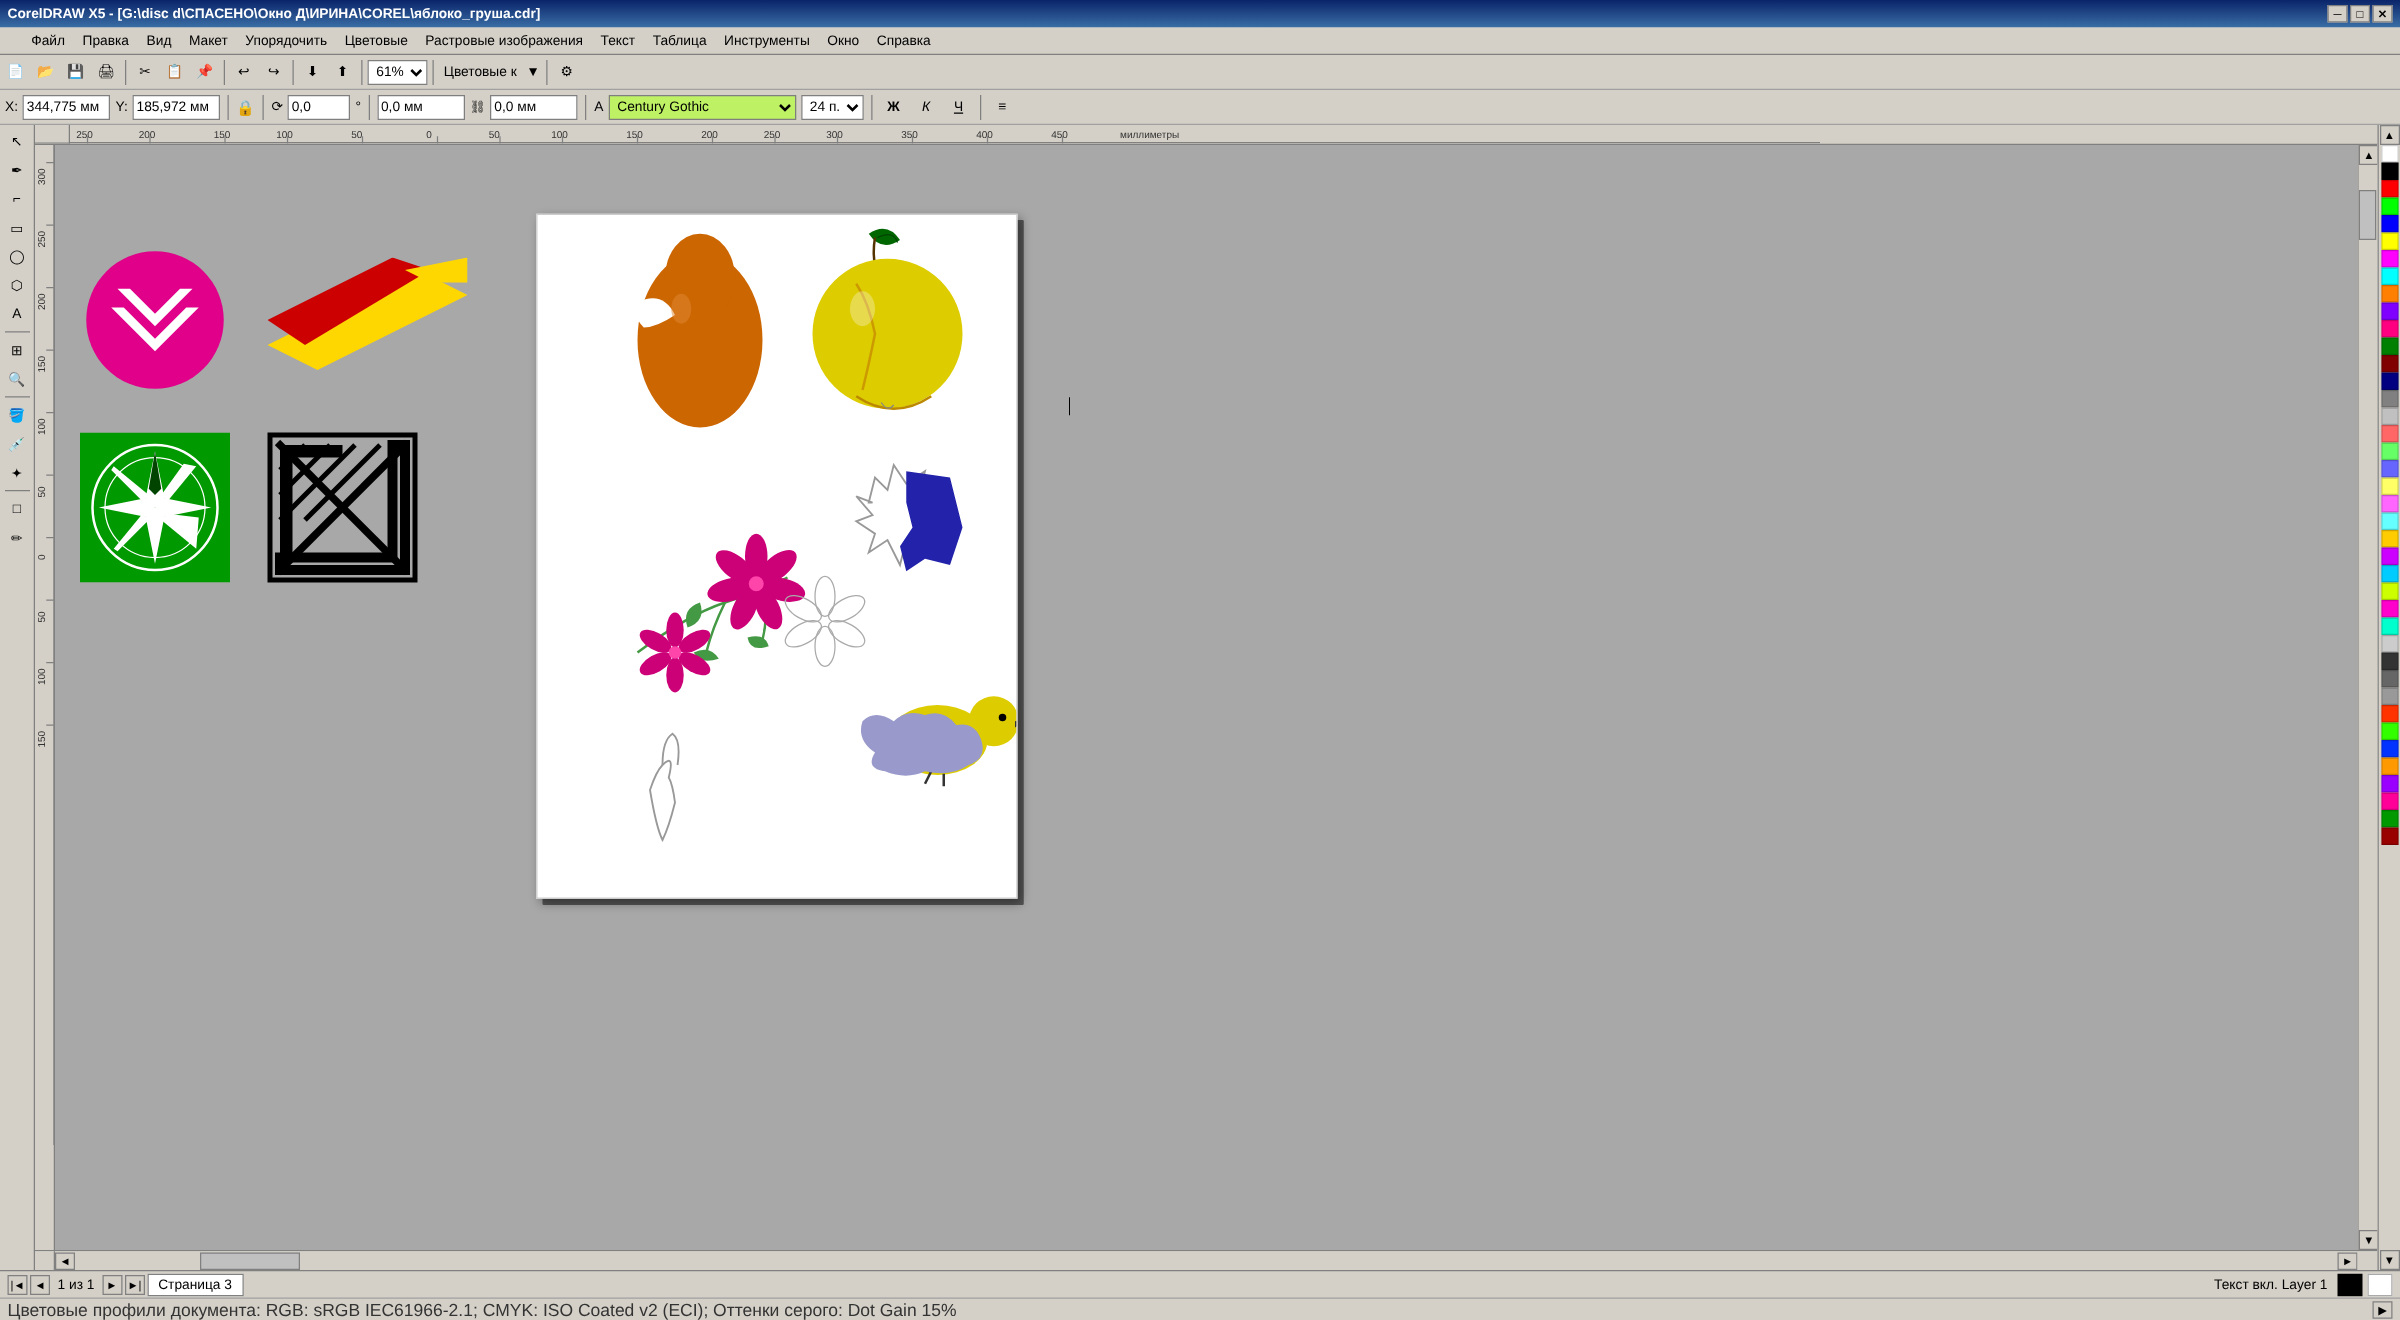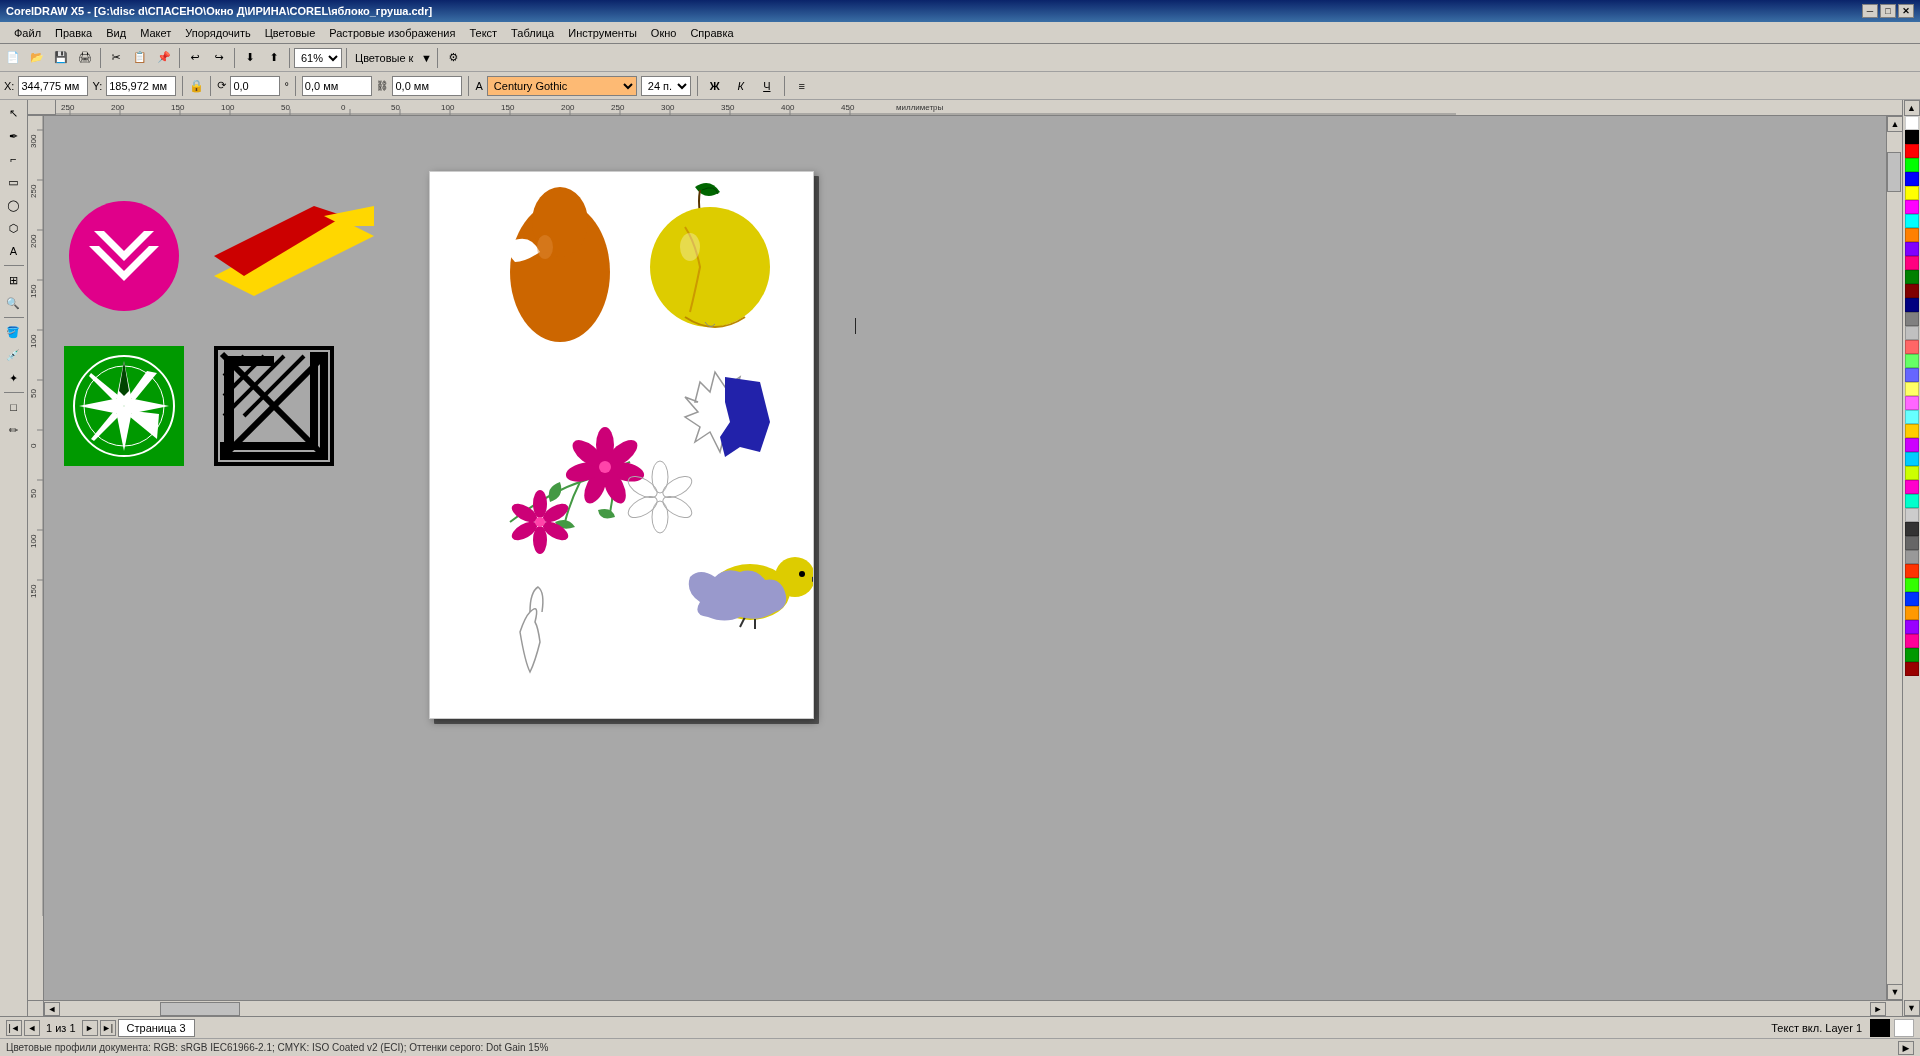--- a/index.html
+++ b/index.html
@@ -13,21 +13,21 @@
     }
     #title-bar-controls { display: flex; gap: 2px; }
     #title-bar-controls span {
       width: 16px; height: 14px; background: #d4d0c8; border: 1px solid #808080;
       display: flex; align-items: center; justify-content: center; font-size: 9px; color: #000; cursor: pointer;
     }
 
     
     #menu-bar {
       height: 22px; background: #d4d0c8; border-bottom: 1px solid #808080;
-      display: flex; align-items: center; padding: 0 8px; gap: 2px;
+      display: flex; align-items: center; padding: 0 19px; gap: 2px;
     }
     .menu-item {
       padding: 2px 6px; font-size: 11px; cursor: pointer; color: #000;
     }
 
     
     #toolbar-standard {
       height: 28px; background: #d4d0c8; border-bottom: 1px solid #a0a0a0;
       display: flex; align-items: center; padding: 0 2px; gap: 2px;
     }
@@ -46,21 +46,21 @@
       height: 28px; background: #d4d0c8; border-bottom: 1px solid #a0a0a0;
       display: flex; align-items: center; padding: 0 4px; gap: 4px;
     }
     .prop-label { font-size: 11px; color: #000; }
     .prop-input {
       height: 20px; width: 70px; background: white; border: 1px solid #7f7f7f;
       font-size: 11px; padding: 0 2px;
     }
     .prop-input-sm { width: 50px; }
     .lock-icon { font-size: 12px; }
-    .font-select { height: 20px; width: 150px; background: #fdba74; border: 1px solid #7f7f7f; font-size: 11px; padding: 0 2px; }
+    .font-select { height: 20px; width: 150px; background: #bef264; border: 1px solid #7f7f7f; font-size: 11px; padding: 0 2px; }
     .size-select { height: 20px; width: 50px; background: white; border: 1px solid #7f7f7f; font-size: 11px; padding: 0 2px; }
 
     
     #ruler-h { height: 16px; background: #d4d0c8; border-bottom: 1px solid #808080; display: flex; align-items: flex-end; overflow: hidden; }
     #ruler-corner { width: 28px; height: 16px; background: #d4d0c8; border-right: 1px solid #808080; border-bottom: 1px solid #808080; flex-shrink: 0; }
     #ruler-h-inner { flex: 1; position: relative; overflow: hidden; height: 16px; }
 
     
     #toolbar-left {
       width: 28px; background: #d4d0c8; border-right: 1px solid #808080;
@@ -567,18 +567,18 @@
       <div class="page-tab">Страница 3</div>
     </div>
     <div id="status-text">Текст вкл. Layer 1</div>
     <div style="display:flex; gap:4px;">
       <div style="width:20px; height:18px; background:#000;"></div>
       <div style="width:20px; height:18px; background:white; border:1px solid #aaa;"></div>
     </div>
   </div>
 
   <div id="info-bar">
-    <span style="font-size:10px; color:#333;text-align:center;">Цветовые профили документа: RGB: sRGB IEC61966-2.1; CMYK: ISO Coated v2 (ECI); Оттенки серого: Dot Gain 15%</span>
+    <span style="font-size:14px; color:#333;text-align:center;">Цветовые профили документа: RGB: sRGB IEC61966-2.1; CMYK: ISO Coated v2 (ECI); Оттенки серого: Dot Gain 15%</span>
     <div style="margin-left:auto; display:flex; gap:4px;">
       <div style="width:16px; height:14px; background:#d4d0c8; border:1px solid #808080; display:flex; align-items:center; justify-content:center; font-size:9px;">▶</div>
     </div>
   </div>
 </div>
 
 </body></html>

